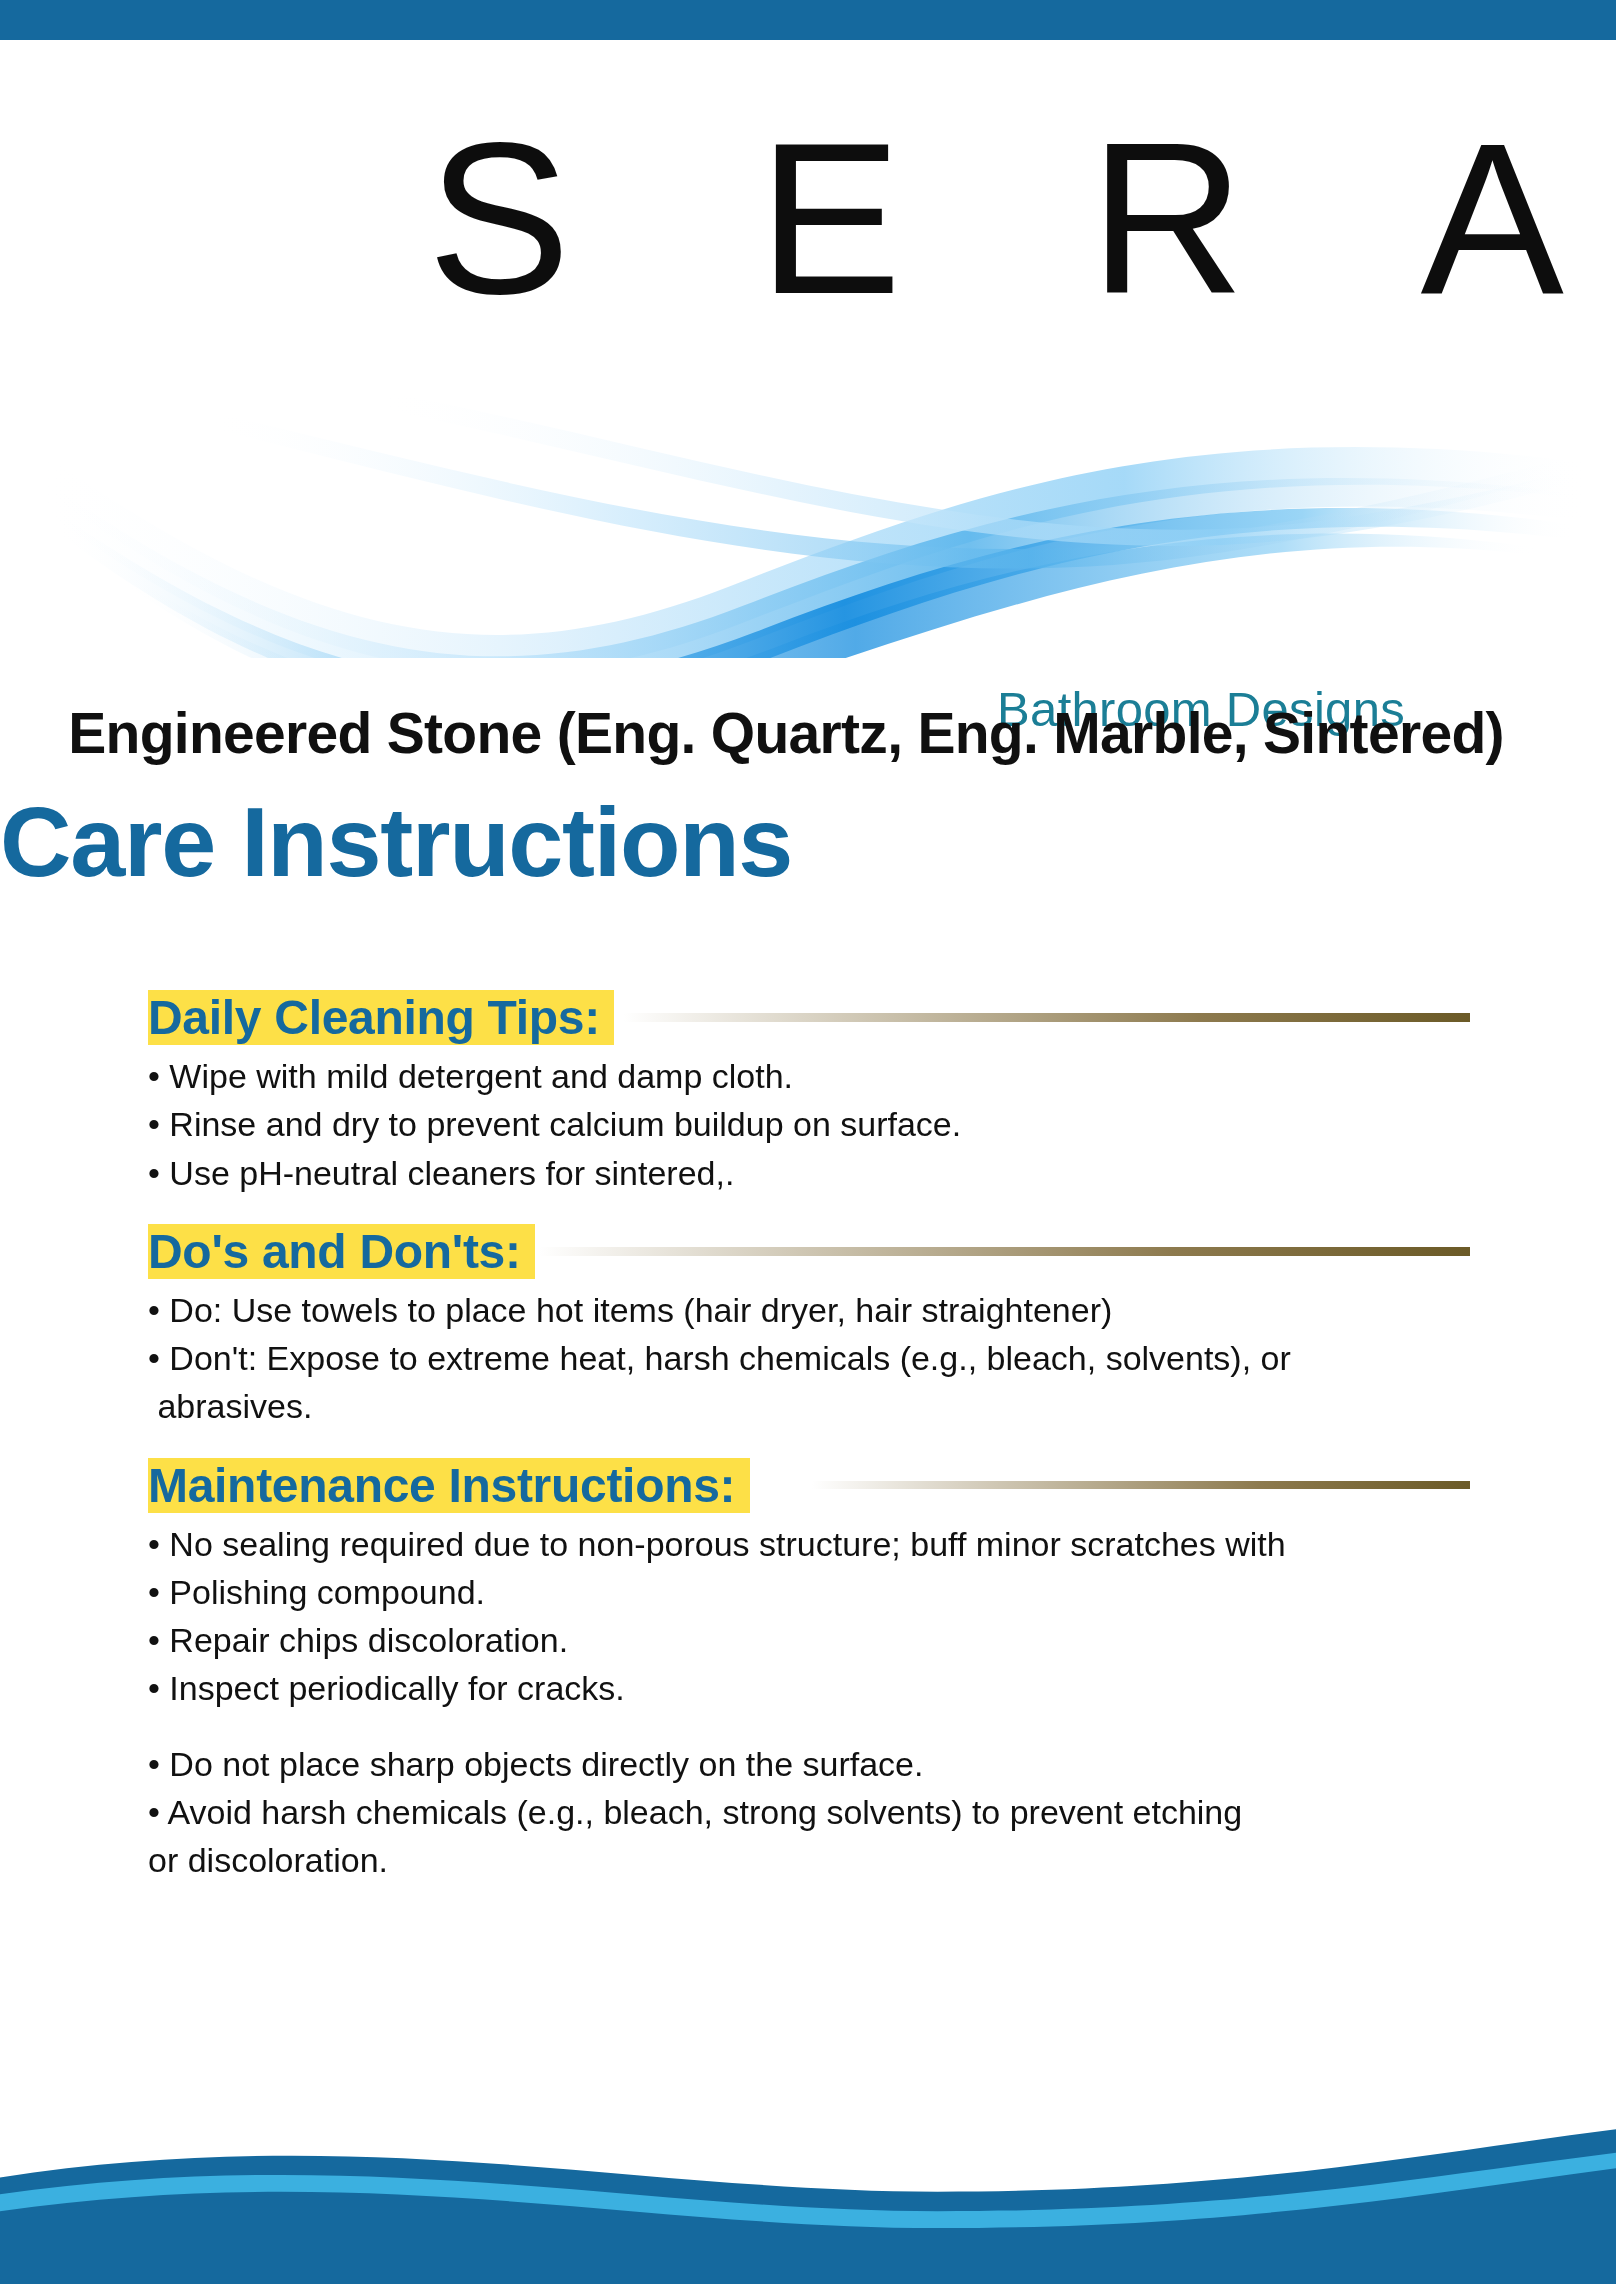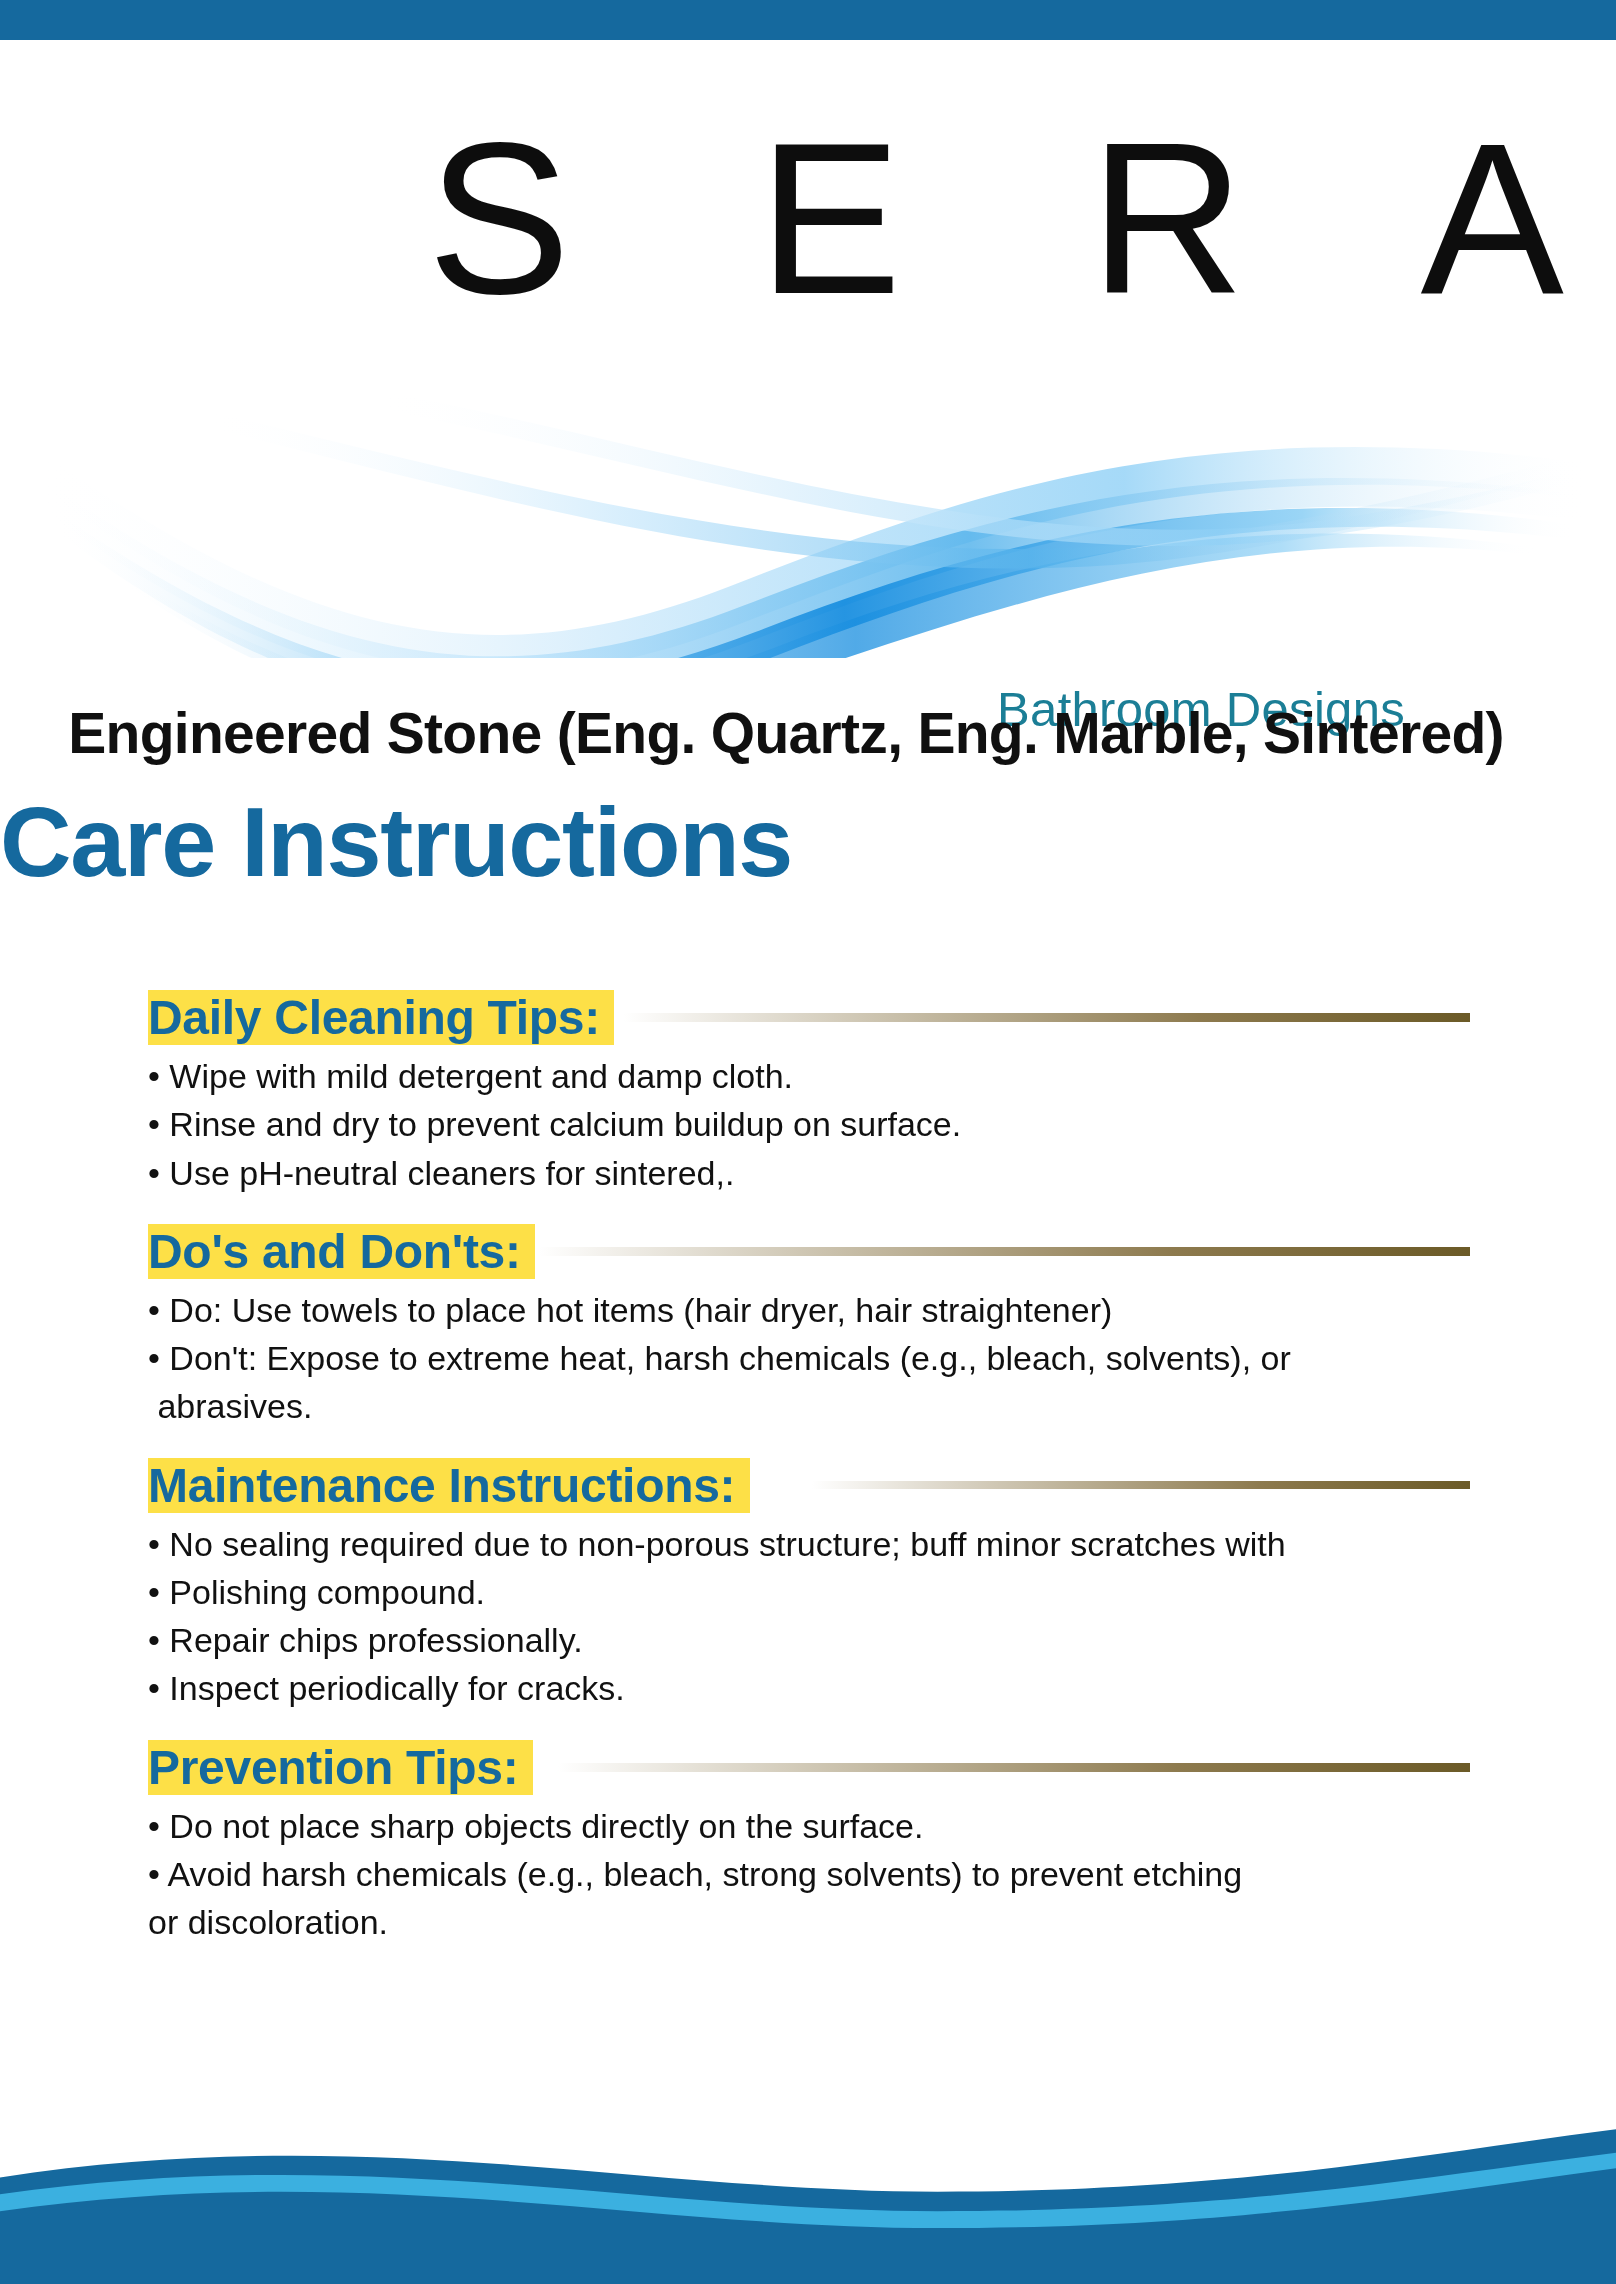--- a/index.html
+++ b/index.html
@@ -214,30 +214,26 @@
   </div>
 
   <div class="section">
     <div class="section-head">
       <span class="section-title">Maintenance Instructions:</span>
       <span class="rule r3"></span>
     </div>
     <div class="section-body">
       <div class="line">• No sealing required due to non-porous structure; buff minor scratches with</div>
       <div class="line">• Polishing compound.</div>
-      <div class="line">• Repair chips professionally.</div>
+      <div class="line">• Repair chips discoloration.</div>
       <div class="line">• Inspect periodically for cracks.</div>
     </div>
   </div>
 
   <div class="section">
-    <div class="section-head">
-      <span class="section-title">Prevention Tips:</span>
-      <span class="rule r4"></span>
-    </div>
     <div class="section-body">
       <div class="line">• Do not place sharp objects directly on the surface.</div>
       <div class="line">• Avoid harsh chemicals (e.g., bleach, strong solvents) to prevent etching
 or discoloration.</div>
     </div>
   </div>
 
 </div>
 
 <div class="bottom-band">

